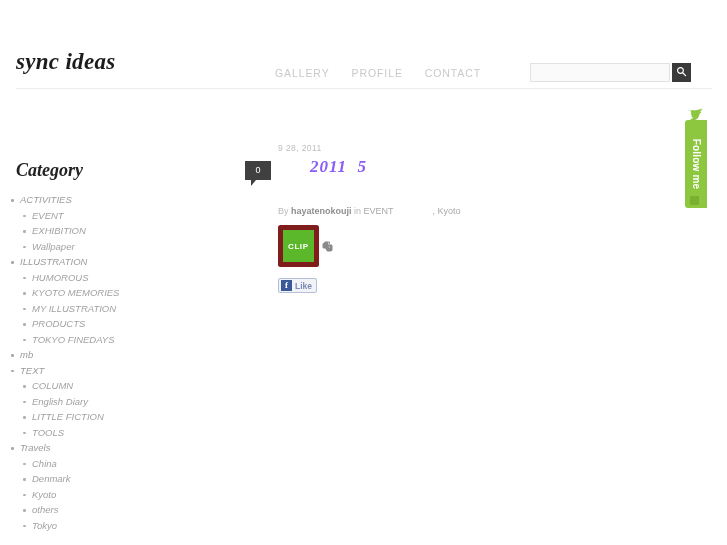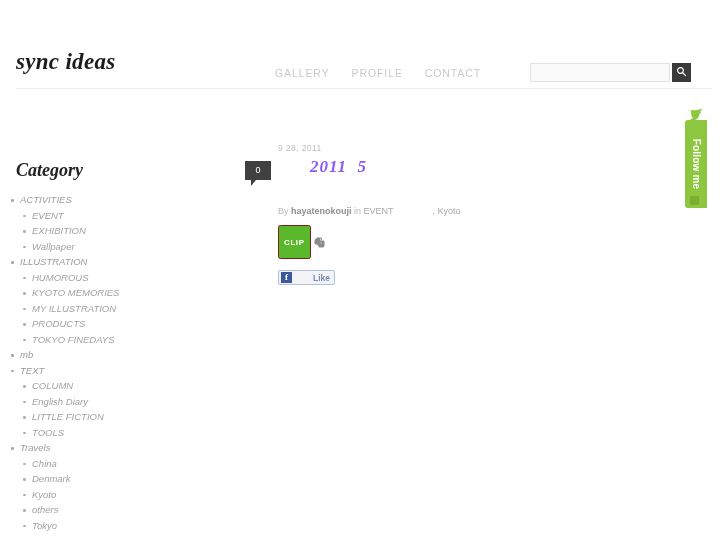--- a/index.html
+++ b/index.html
@@ -101,37 +101,37 @@
   .post-meta { margin-left: 33px; margin-top: 15px; font-size: 9px; color: #b9b9b9; }
   .post-meta .author { color: #8f8f8f; font-weight: bold; }
   .post-meta .cat { color: #a9a9a9; }
   .post-meta .gap { display: inline-block; width: 34px; }
 
   .share-row { margin-left: 33px; margin-top: 9px; display: flex; align-items: center; }
   .clip-btn {
     display: inline-flex; align-items: center; justify-content: center;
     height: 13px; padding: 16px 5px; background: #5cb82b; border-radius: 2.5px;
     font-size: 8px; font-weight: bold; color: #fff; letter-spacing: .6px;
-    border: 1px solid #7f1d1d; cursor: pointer;
+    border: 5px solid #7f1d1d; cursor: pointer;
   }
   .evernote-ic { margin-left: 3px; display: flex; align-items: center; }
 
   .like-row { margin-left: 33px; margin-top: 7px; }
   .fb-like {
     display: inline-flex; align-items: center;
     height: 15px; padding: 0 4px 0 2px;
     border: 1px solid #b4c0da; border-radius: 2px;
     background: #f2f3f7; cursor: pointer;
   }
   .fb-f {
     width: 11px; height: 11px; background: #3b5998; color: #fff;
     font-family: "Liberation Serif", serif; font-weight: bold;
     font-size: 9px; line-height: 11px; text-align: center;
   }
-  .fb-like .lk { font-size: 8.5px; color: #7b8bb5; margin-left: 21px; font-weight: bold; }
+  .fb-like .lk { font-size: 8.5px; color: #7b8bb5; margin-left: 3px; font-weight: bold; }
 
   
   .follow-tab {
     position: absolute; right: 0; top: 120px;
     width: 22px; height: 88px; background: #8dc63f;
     border-radius: 3px 0 0 3px;
     cursor: pointer;
   }
   .follow-tab .ftxt {
     position: absolute; left: 50%; top: 50%;

